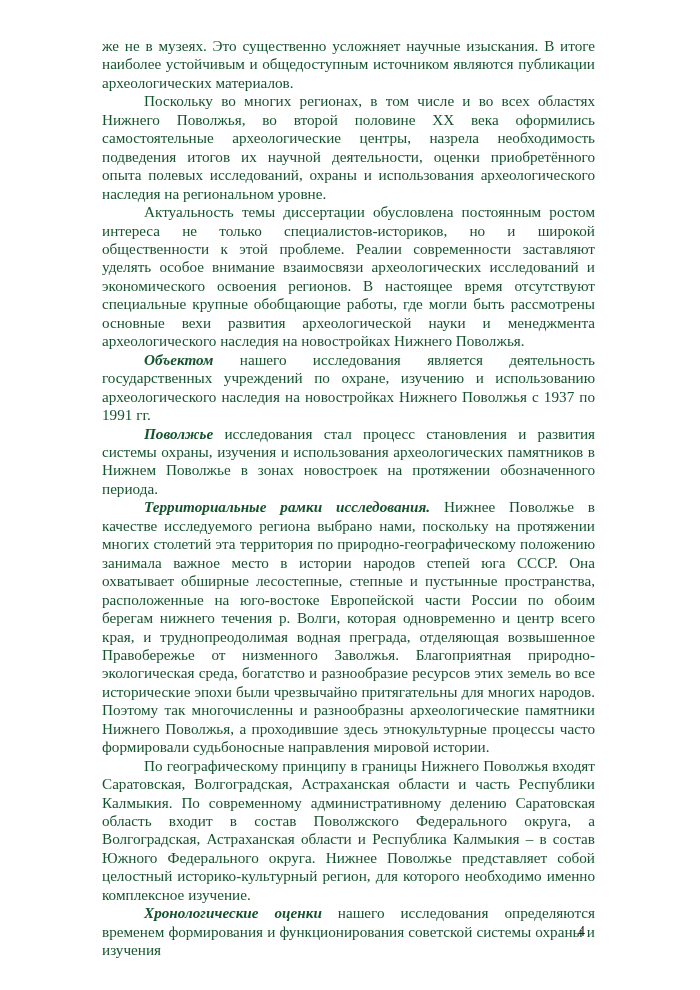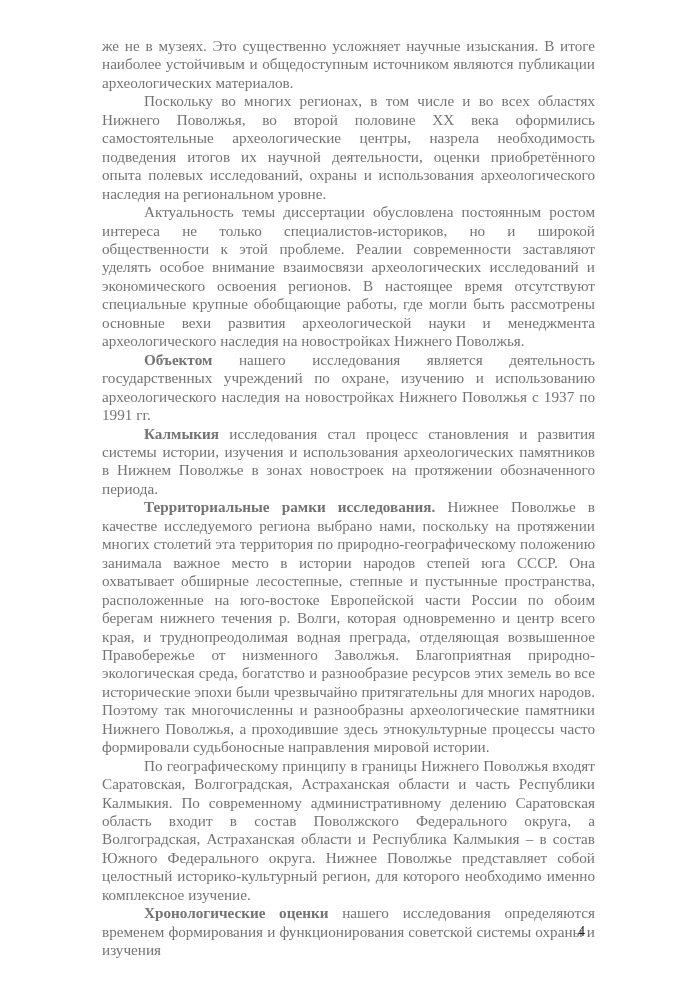--- a/index.html
+++ b/index.html
@@ -1,36 +1,36 @@
 <!DOCTYPE html>
 <html><head>
 <meta charset="utf-8">
 <style>
   html, body { margin: 0; padding: 0; background: #ffffff; }
   body { width: 700px; height: 990px; position: relative; overflow: hidden; }
   .page {
     position: absolute; left: 102px; top: 37px; width: 493px;
     font-family: "Liberation Serif", serif; font-size: 15.2px; line-height: 18.45px;
-    color: #737373; text-align: justify;
+    color: #14532d; text-align: justify;
   }
   .page p { margin: 0; text-indent: 0; }
   .page p.ind { text-indent: 42px; }
-  .page b i, .page .bi { font-weight: bold; }
+  .page b i, .page .bi { font-weight: bold; font-style: italic; }
   .pagenum {
     position: absolute; left: 578px; top: 924px; font-family: "Liberation Serif", serif;
     font-size: 14px; color: #1a1a1a;
   }
 </style>
 </head>
 <body>
 
 <div class="page">
   <p><span>же не в музеях. Это существенно усложняет научные изыскания. В итоге наиболее устойчивым и общедоступным источником являются публикации археологических материалов.</span></p>
   <p class="ind"><span>Поскольку во многих регионах, в том числе и во всех областях Нижнего Поволжья, во второй половине XX века оформились самостоятельные археологические центры, назрела необходимость подведения итогов их научной деятельности, оценки приобретённого опыта полевых исследований, охраны и использования археологического наследия на региональном уровне.</span></p>
   <p class="ind"><span>Актуальность темы диссертации обусловлена постоянным ростом интереса не только специалистов-историков, но и широкой общественности к этой проблеме. Реалии современности заставляют уделять особое внимание взаимосвязи археологических исследований и экономического освоения регионов. В настоящее время отсутствуют специальные крупные обобщающие работы, где могли быть рассмотрены основные вехи развития археологической науки и менеджмента археологического наследия на новостройках Нижнего Поволжья.</span></p>
   <p class="ind"><span class="bi">Объектом</span><span> нашего исследования является деятельность государственных учреждений по охране, изучению и использованию археологического наследия на новостройках Нижнего Поволжья с 1937 по 1991 гг.</span></p>
-  <p class="ind"><span class="bi">Калмыкия</span><span> исследования стал процесс становления и развития системы истории, изучения и использования археологических памятников в Нижнем Поволжье в зонах новостроек на протяжении обозначенного периода.</span></p>
+  <p class="ind"><span class="bi">Поволжье</span><span> исследования стал процесс становления и развития системы охраны, изучения и использования археологических памятников в Нижнем Поволжье в зонах новостроек на протяжении обозначенного периода.</span></p>
   <p class="ind"><span class="bi">Территориальные рамки исследования.</span><span> Нижнее Поволжье в качестве исследуемого региона выбрано нами, поскольку на протяжении многих столетий эта территория по природно-географическому положению занимала важное место в истории народов степей юга СССР. Она охватывает обширные лесостепные, степные и пустынные пространства, расположенные на юго-востоке Европейской части России по обоим берегам нижнего течения р. Волги, которая одновременно и центр всего края, и труднопреодолимая водная преграда, отделяющая возвышенное Правобережье от низменного Заволжья. Благоприятная природно-экологическая среда, богатство и разнообразие ресурсов этих земель во все исторические эпохи были чрезвычайно притягательны для многих народов. Поэтому так многочисленны и разнообразны археологические памятники Нижнего Поволжья, а проходившие здесь этнокультурные процессы часто формировали судьбоносные направления мировой истории.</span></p>
   <p class="ind"><span>По географическому принципу в границы Нижнего Поволжья входят Саратовская, Волгоградская, Астраханская области и часть Республики Калмыкия. По современному административному делению Саратовская область входит в состав Поволжского Федерального округа, а Волгоградская, Астраханская области и Республика Калмыкия – в состав Южного Федерального округа. Нижнее Поволжье представляет собой целостный историко-культурный регион, для которого необходимо именно комплексное изучение.</span></p>
   <p class="ind"><span class="bi">Хронологические оценки</span><span> нашего исследования определяются временем формирования и функционирования советской системы охраны и изучения</span></p>
 </div>
 
 <div class="pagenum">4</div>
 
 </body></html>

